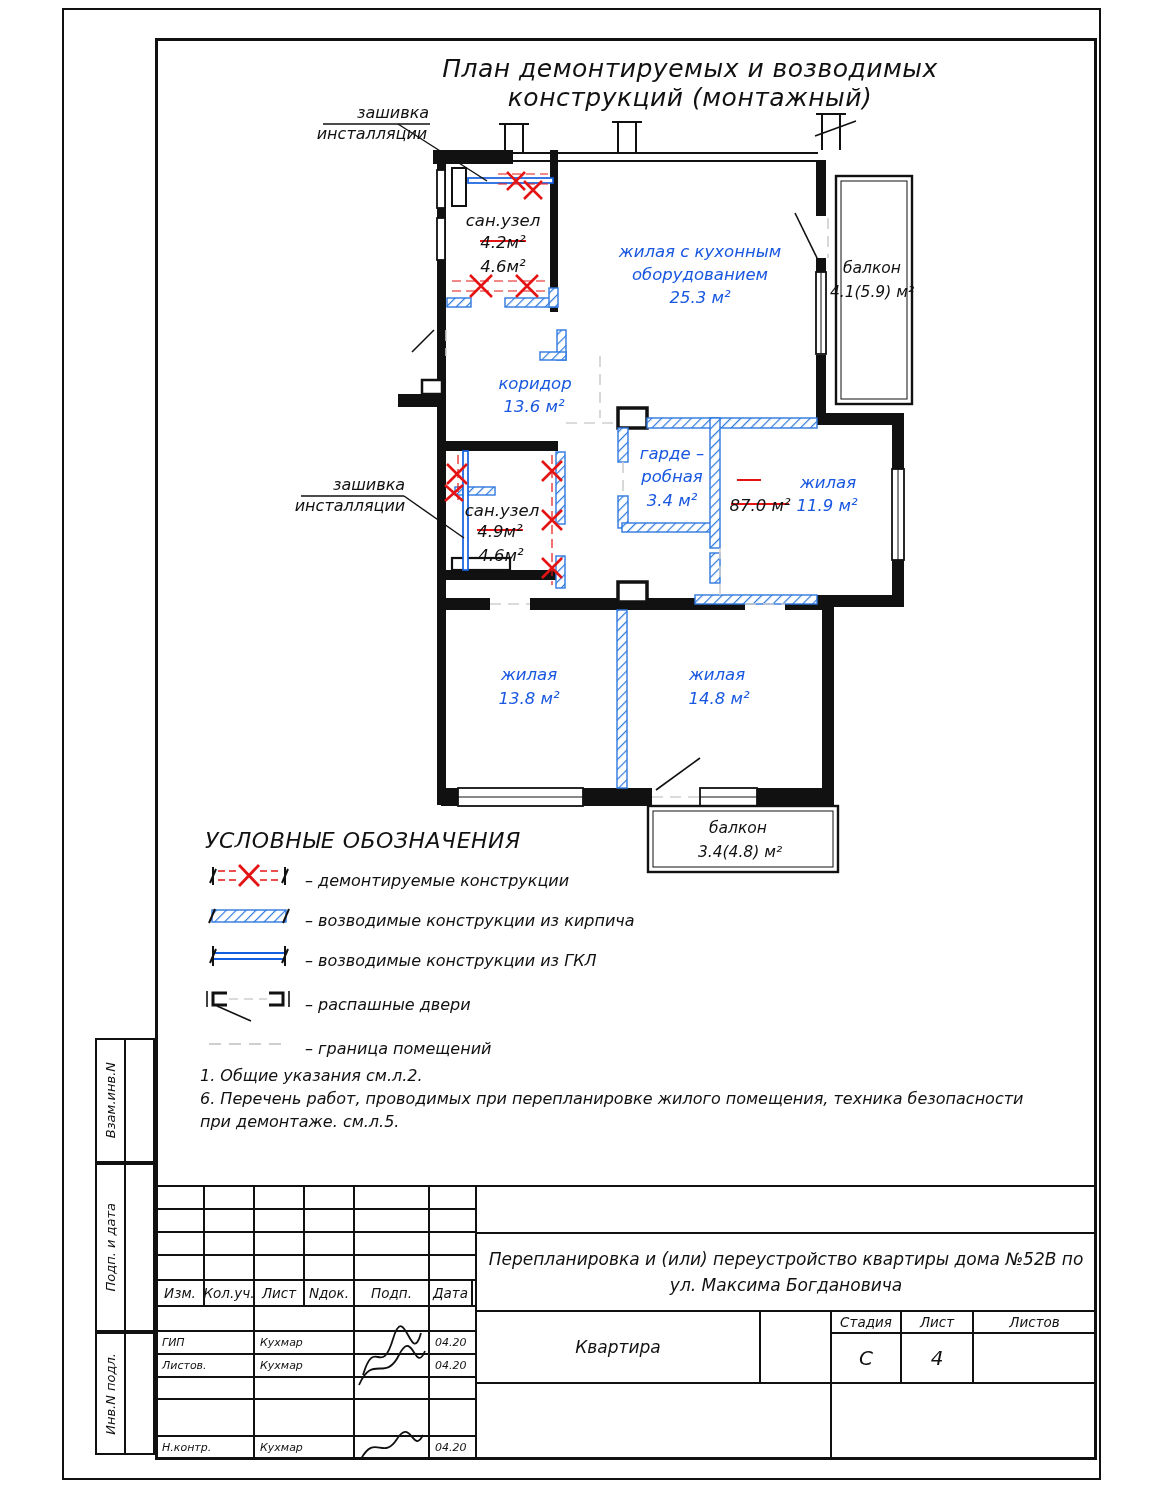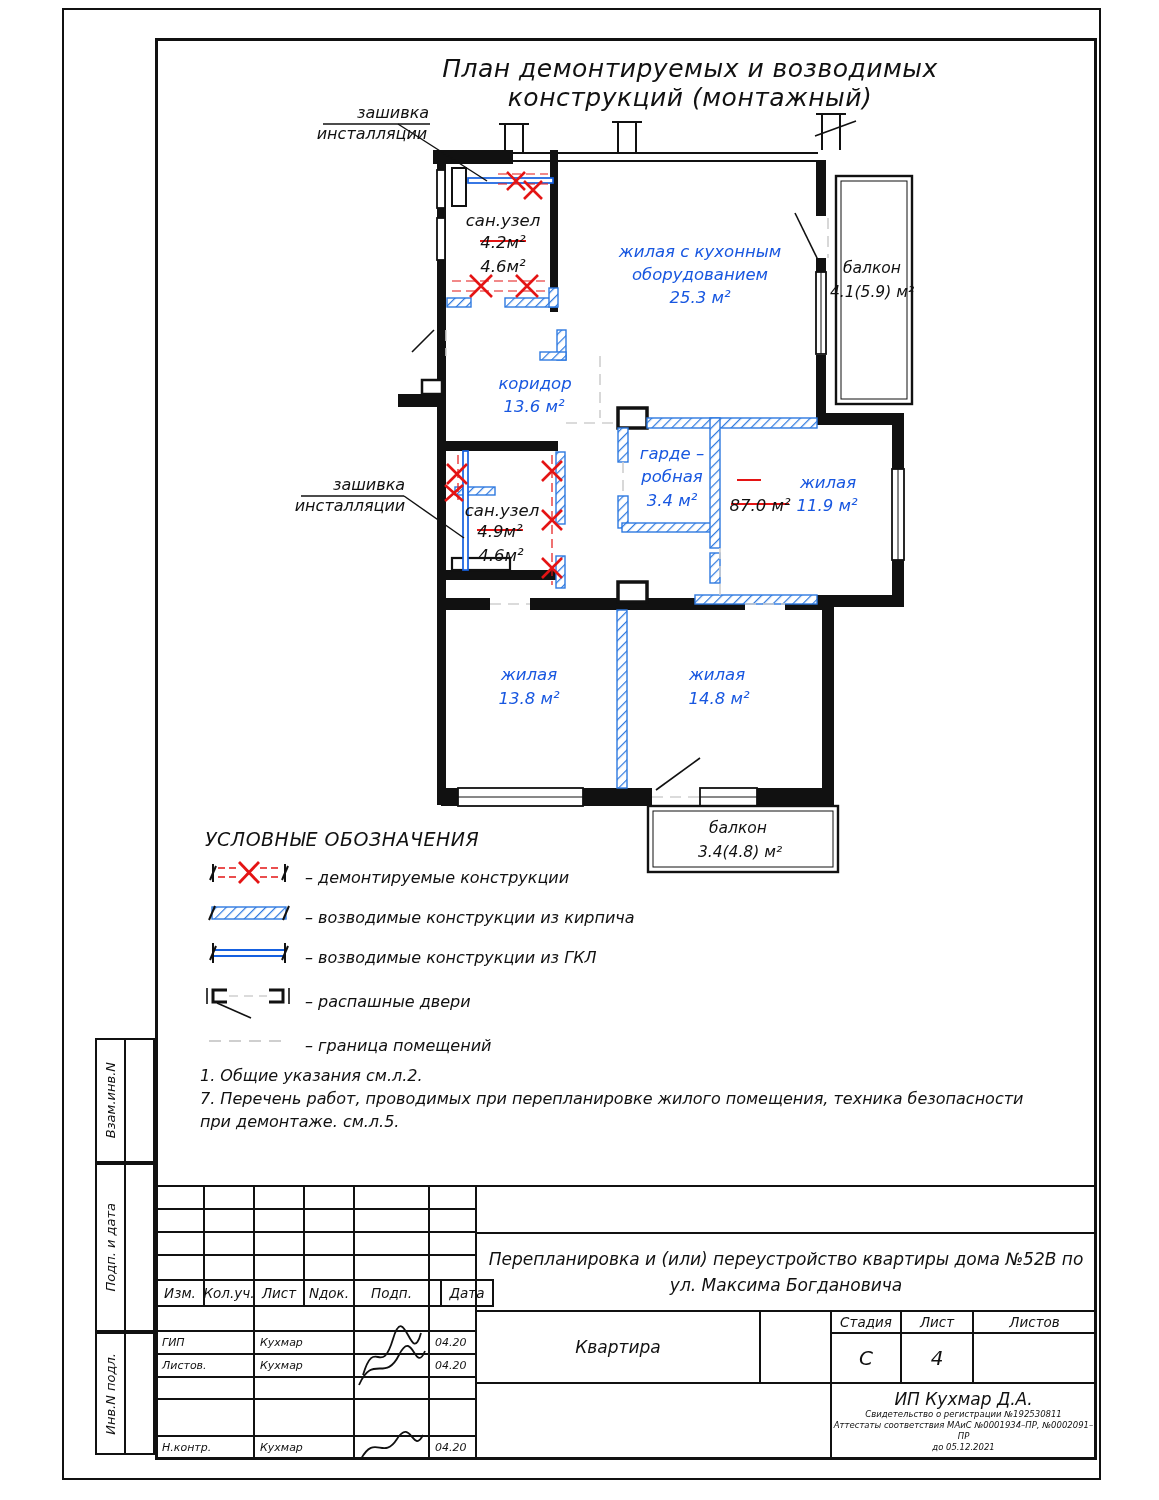--- a/index.html
+++ b/index.html
@@ -9,21 +9,21 @@
   .it{font-style:italic;}
   .ctr{display:flex;align-items:center;justify-content:center;text-align:center;}
   
   .outer-border{left:62px;top:8px;width:1039px;height:1472px;border:2.5px solid #111;}
   .inner-frame{left:155px;top:38px;width:942px;height:1422px;border:3px solid #111;}
   
   .dwg-title{left:360px;top:54px;width:660px;font-size:25px;font-style:italic;
              text-align:center;letter-spacing:.5px;}
   
   .legend{left:205px;top:828px;width:450px;}
-  .legend-title{font-size:19px;font-style:italic;letter-spacing:.5px;}
+  .legend-title{font-size:22px;font-style:italic;letter-spacing:.5px;}
   .legend-row{display:flex;align-items:center;margin-top:14px;height:26px;}
   .legend-sym{width:88px;height:38px;flex:0 0 88px;}
   .legend-label{font-size:16px;font-style:italic;margin-left:12px;white-space:nowrap;}
   
   .notes{left:200px;top:1064px;width:900px;font-size:16px;font-style:italic;line-height:23px;}
   
   .sb-box{left:95px;width:60px;border:2.5px solid #111;display:flex;}
   .sb-label{width:27px;border-right:2px solid #111;display:flex;align-items:center;justify-content:center;}
   .sb-label span{writing-mode:vertical-rl;transform:rotate(180deg);font-size:13px;font-style:italic;white-space:nowrap;}
   
@@ -324,21 +324,21 @@
     <div class="legend-row">
       <svg class="legend-sym" viewBox="0 0 88 38">
         <line x1="4" y1="15" x2="84" y2="15" stroke="#cfcfcf" stroke-width="2" stroke-dasharray="12 8"></line>
       </svg>
       <div class="legend-label">–  граница помещений</div>
     </div>
   </div>
 
   <div class="abs notes">
     <div>1. Общие указания см.л.2.</div>
-    <div>7. Перечень работ, проводимых при перепланировке жилого помещения, техника безопасности</div>
+    <div>6. Перечень работ, проводимых при перепланировке жилого помещения, техника безопасности</div>
     <div>при демонтаже. см.л.5.</div>
   </div>
 
   <div class="abs sb-box" style="top:1038px;height:125px;">
     <div class="sb-label">
         <span>Взам.инв.N</span>
       </div>
   </div>
   <div class="abs sb-box" style="top:1163px;height:169px;">
     <div class="sb-label">
@@ -376,21 +376,21 @@
       <div class="cell" style="left:98px;top:69px;width:52px;height:27px;"></div>
       <div class="cell" style="left:148px;top:69px;width:52px;height:27px;"></div>
       <div class="cell" style="left:198px;top:69px;width:77px;height:27px;"></div>
       <div class="cell" style="left:273px;top:69px;width:49px;height:27px;"></div>
 
     <div class="cell thead ctr" style="left:0;top:94px;width:50px;height:28px;">Изм.</div>
     <div class="cell thead ctr" style="left:48px;top:94px;width:52px;height:28px;">Кол.уч.</div>
     <div class="cell thead ctr" style="left:98px;top:94px;width:52px;height:28px;">Лист</div>
     <div class="cell thead ctr" style="left:148px;top:94px;width:52px;height:28px;">Nдок.</div>
     <div class="cell thead ctr" style="left:198px;top:94px;width:77px;height:28px;">Подп.</div>
-    <div class="cell thead ctr" style="left:285px;top:94px;width:54px;height:28px;">Дата</div>
+    <div class="cell thead ctr" style="left:273px;top:94px;width:45px;height:28px;">Дата</div>
 
     <div class="cell" style="left:0;top:120px;width:100px;height:27px;"></div>
       <div class="cell" style="left:98px;top:120px;width:102px;height:27px;"></div>
       <div class="cell" style="left:198px;top:120px;width:77px;height:27px;"></div>
       <div class="cell" style="left:273px;top:120px;width:49px;height:27px;"></div>
 
     <div class="cell trow" style="left:0;top:145px;width:100px;height:25px;">ГИП</div>
     <div class="cell trow" style="left:98px;top:145px;width:102px;height:25px;">Кухмар</div>
     <div class="cell" style="left:198px;top:145px;width:77px;height:25px;"></div>
     <div class="cell trow" style="left:273px;top:145px;width:49px;height:25px;">04.20</div>
@@ -440,20 +440,14 @@
 
   <div class="abs cell ctr" style="left:830px;top:1332px;width:72px;height:52px;font-size:20px;font-style:italic;">С</div>
   <div class="abs cell ctr" style="left:900px;top:1332px;width:74px;height:52px;font-size:20px;font-style:italic;">4</div>
   <div class="abs cell ctr" style="left:972px;top:1332px;width:125px;height:52px;font-size:20px;font-style:italic;"></div>
 
   <div class="abs cell ctr" style="left:475px;top:1382px;width:357px;height:78px;">
     <div class="big" style="line-height:27px;">
     </div>
   </div>
 
-  <div class="abs cell ctr" style="left:830px;top:1382px;width:267px;height:78px;flex-direction:column;">
-    <div class="it" style="font-size:17px;">ИП Кухмар Д.А.</div>
-    <div class="cert">Свидетельство о регистрации №192530811</div>
-    <div class="cert">Аттестаты соответствия МАиС №0001934–ПР, №0002091–ПР</div>
-    <div class="cert">до 05.12.2021</div>
-  </div>
 
 </div>
 
 </body></html>

